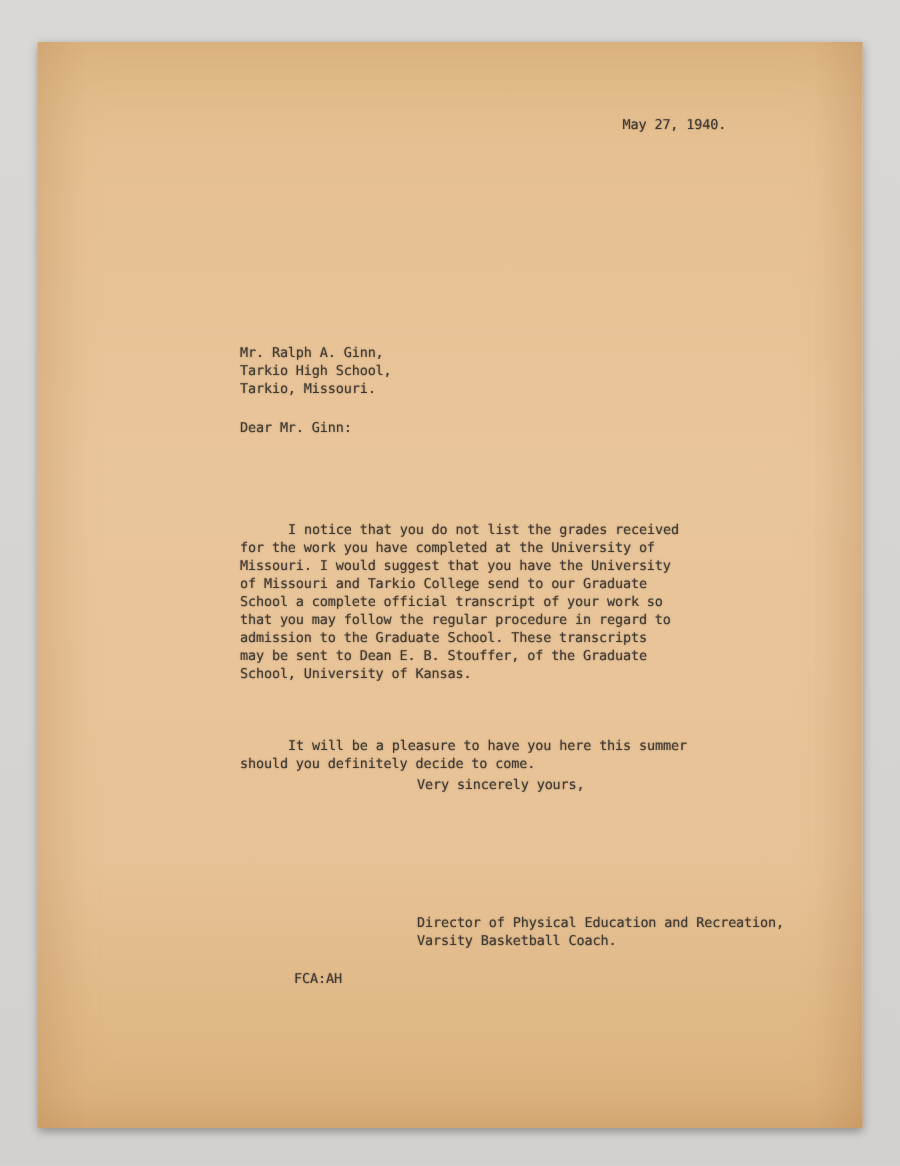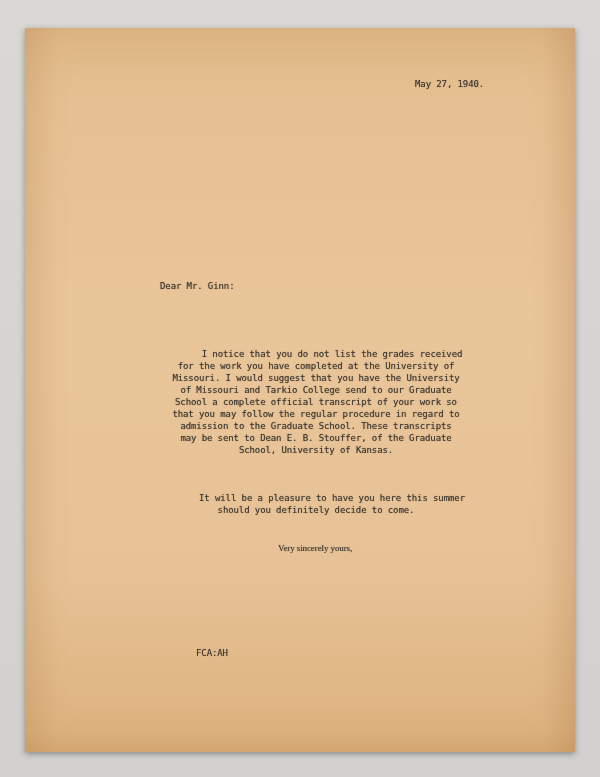--- a/index.html
+++ b/index.html
@@ -11,21 +11,20 @@
     height: 777px;
     background: #d6d5d1;
     font-family: "DejaVu Sans Mono", "Liberation Mono", monospace;
     overflow: hidden;
   }
   .scan {
     position: relative;
     width: 600px;
     height: 777px;
     background: linear-gradient(180deg, #d9d8d4 0%, #d5d4d0 50%, #d2d1cd 100%);
-    text-align: center;
   }
   .paper {
     position: absolute;
     left: 25px;
     top: 28px;
     width: 550px;
     height: 724px;
     background:
       linear-gradient(90deg, rgba(150,100,50,0.10) 0%, rgba(0,0,0,0) 6%, rgba(0,0,0,0) 94%, rgba(140,90,45,0.12) 100%),
       linear-gradient(180deg, #dfb886 0%, #e6c092 10%, #e9c59a 40%, #e7c296 75%, #ddb380 97%, #d8ac77 100%);
@@ -41,48 +40,53 @@
     text-shadow: 0 0 1px rgba(70,58,45,0.65);
     margin: 0;
   }
   .date      { left: 390px; top: 50px; }
   .address   { left: 135px; top: 202px; }
   .salute    { left: 135px; top: 252px; }
   .para      { left: 135px; top: 0; width: 312px; text-indent: 32px; }
   .p1        { top: 272px; }
   .p2        { top: 320px; }
   .p3        { top: 464px; }
-  .closing   { left: 253px; top: 514px; font-family: Liberation Serif, serif; }
+  .closing   { left: 253px; top: 490px; }
   .sig       { left: 253px; top: 582px; }
   .initials  { left: 135px; top: 619px; margin-left: 36px; }
 </style>
 </head>
 <body>
 
 <div class="scan">
   <div class="paper">
 
     <div class="typed date">May 27, 1940.</div>
 
+    <div class="typed address">Mr. Ralph A. Ginn,
+Tarkio High School,
+Tarkio, Missouri.</div>
 
     <div class="typed salute">Dear Mr. Ginn:</div>
 
 
     <p class="typed para p3">It will be a pleasure to have you here this summer
 should you definitely decide to come.</p>
 
     <p class="typed para p2">I notice that you do not list the grades received
 for the work you have completed at the University of
 Missouri.  I would suggest that you have the University
 of Missouri and Tarkio College send to our Graduate
 School a complete official transcript of your work so
 that you may follow the regular procedure in regard to
 admission to the Graduate School.  These transcripts
 may be sent to Dean E. B. Stouffer, of the Graduate
 School, University of Kansas.</p>
 
     <div class="typed closing">Very sincerely yours,</div>
 
+    <div class="typed sig">Director of Physical Education and Recreation,
+Varsity Basketball Coach.</div>
 
     <div class="typed initials">FCA:AH</div>
 
   </div>
 </div>
 
 </body></html>

